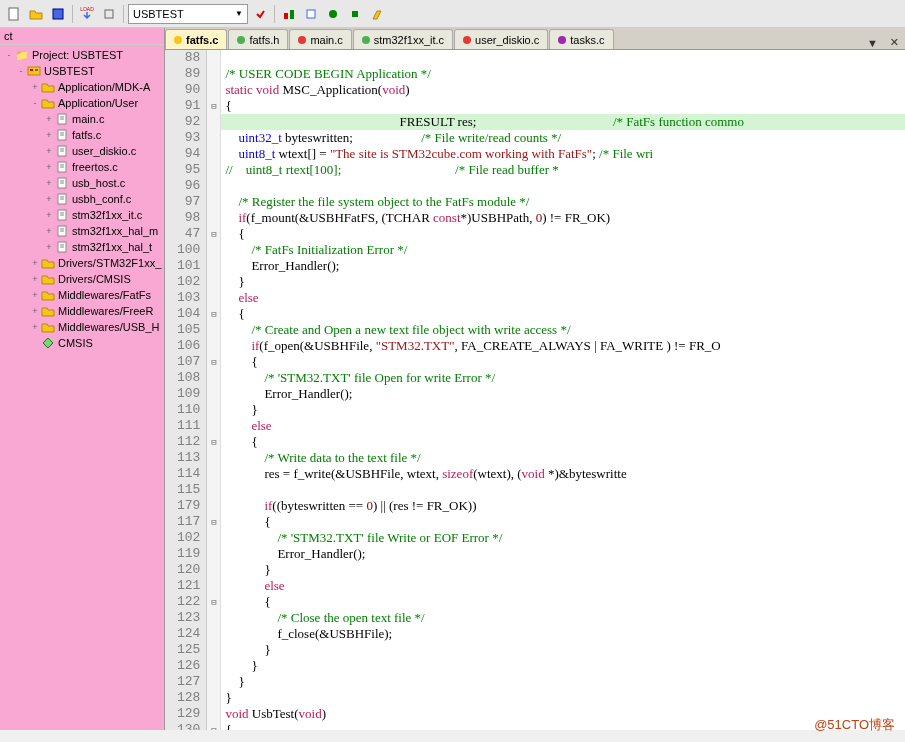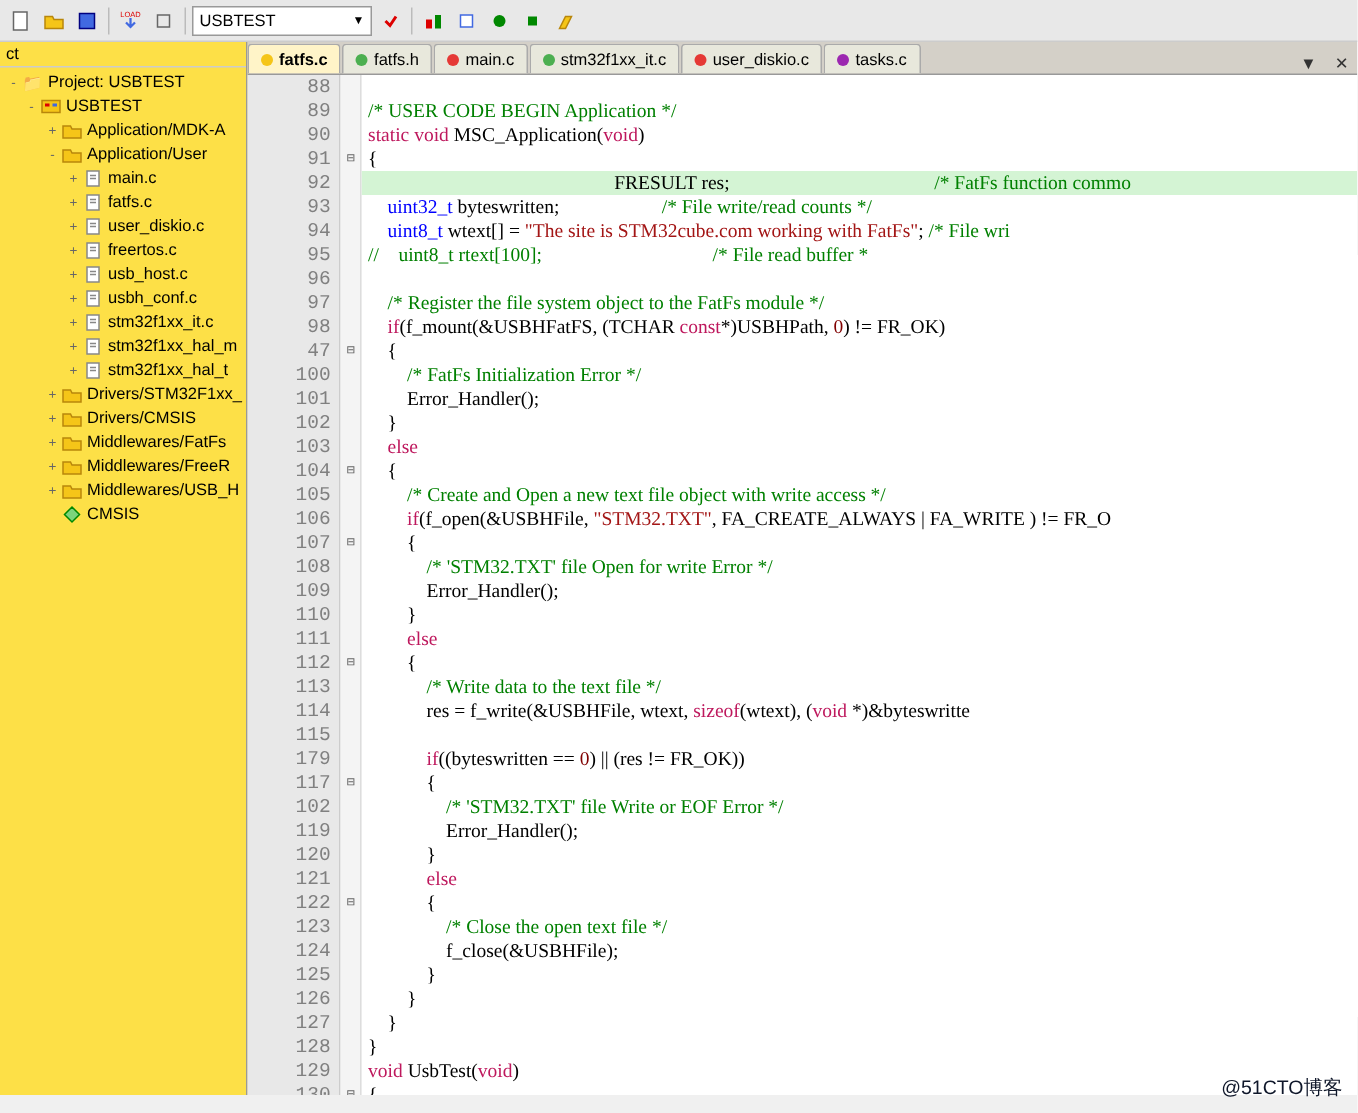--- a/index.html
+++ b/index.html
@@ -6,54 +6,54 @@
 body { font-family: "Segoe UI", Tahoma, sans-serif; font-size: 12px; background: #f0f0f0; overflow: hidden; }
 .container { display: flex; flex-direction: column; height: 730px; width: 905px; }
 
 .toolbar { display: flex; align-items: center; height: 28px; background: #e8e8e8; border-bottom: 1px solid #ccc; padding: 0 4px; gap: 2px; }
 .tb-btn { width: 20px; height: 20px; display: flex; align-items: center; justify-content: center; cursor: pointer; }
 .tb-sep { width: 1px; height: 18px; background: #bbb; margin: 0 2px; }
 .combo { height: 20px; border: 1px solid #999; background: white; padding: 0 4px; font-size: 11px; min-width: 120px; display: flex; align-items: center; justify-content: space-between; }
 
 .main { display: flex; flex: 1; overflow: hidden; }
 
-.sidebar { width: 165px; background: #fde047; border-right: 1px solid #999; display: flex; flex-direction: column; overflow: hidden; justify-content: flex-end; }
+.sidebar { width: 165px; background: #f9a8d4; border-right: 1px solid #999; display: flex; flex-direction: column; overflow: hidden; justify-content: flex-end; }
 .sidebar-title { font-size: 11px; padding: 2px 4px; border-bottom: 1px solid #ccc; }
 .tree { flex: 1; overflow: auto; font-size: 11px; padding: 2px; }
 .tree-item { display: flex; align-items: center; padding: 1px 0; white-space: nowrap; cursor: pointer; }
 .tree-indent-0 { padding-left: 2px; }
 .tree-indent-1 { padding-left: 14px; }
 .tree-indent-2 { padding-left: 28px; }
 .tree-indent-3 { padding-left: 42px; }
 .expander { width: 10px; text-align: center; color: #666; font-size: 9px; }
 .tree-icon { width: 16px; height: 14px; margin-right: 2px; display: inline-flex; align-items: center; justify-content: center; }
 
 .editor-area { flex: 1; display: flex; flex-direction: column; overflow: hidden; }
 .tab-bar { display: flex; background: #d4d0c8; border-bottom: 1px solid #999; height: 22px; align-items: flex-end; overflow: hidden; }
 .tab { display: flex; align-items: center; padding: 2px 8px; background: #e8e8dc; border: 1px solid #aaa; border-bottom: none; margin-right: 1px; font-size: 11px; cursor: pointer; height: 20px; border-radius: 3px 3px 0 0; gap: 4px; }
 .tab.active { background: #fff4c8; font-weight: bold; }
 .tab .dot { width: 8px; height: 8px; border-radius: 50%; }
 .tab-close { margin-left: auto; padding: 0 6px; cursor: pointer; font-size: 11px; color: #333; }
 
 .code-area { flex: 1; display: flex; background: white; overflow: hidden; font-family: Consolas, "Courier New", monospace; font-size: 13px; }
 .gutter { background: #e8e8e8; color: #808080; text-align: right; padding: 0 6px 0 12px; user-select: none; border-right: 1px solid #ccc; }
-.gutter-line { height: 16px; line-height: 16px; margin-left: 20px; }
+.gutter-line { height: 16px; line-height: 16px; }
 .fold-col { width: 14px; background: #f4f4f4; border-right: 1px solid #ddd; }
 .fold-mark { height: 16px; display: flex; align-items: center; justify-content: center; font-size: 9px; color: #666; cursor: pointer; }
 .code { flex: 1; overflow: hidden; white-space: pre; }
 .code-line { height: 16px; line-height: 16px; padding-left: 4px; font-family: Liberation Serif, serif; }
 .hl-line { background: #d4f4d4; text-align: center; }
 
 .kw { color: #be185d; }
 .type { color: #0000ff; }
 .str { color: #a31515; }
 .cmt { color: #008000; }
 .num { color: #800000; }
 
-.watermark { position: absolute; right: 10px; bottom: 8px; color: #0f172a; font-size: 13px; pointer-events: none; }
+.watermark { position: absolute; right: 10px; bottom: 8px; color: #c2410c; font-size: 13px; pointer-events: none; }
 
 svg { display: block; }
 </style>
 </head>
 <body>
 
 <div class="container">
   <div class="toolbar">
     <div class="tb-btn">
         <svg width="14" height="14">

